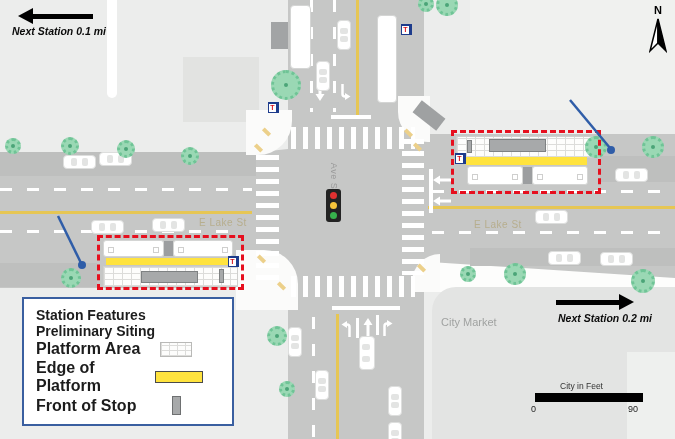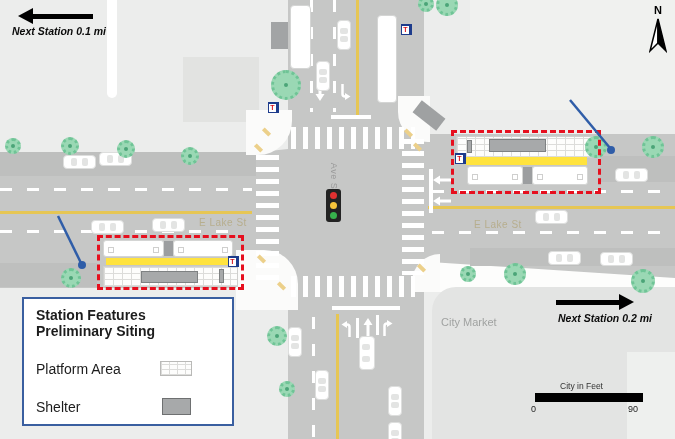--- a/index.html
+++ b/index.html
@@ -59,21 +59,21 @@
   .navarrow .head-l{width:0;height:0;border-top:8px solid rgba(0,0,0,0);border-bottom:8px solid rgba(0,0,0,0);border-right:15px solid #000;}
   .navarrow .head-r{width:0;height:0;border-top:8px solid rgba(0,0,0,0);border-bottom:8px solid rgba(0,0,0,0);border-left:15px solid #000;}
   .nlabel{position:absolute;font-size:11px;font-weight:bold;color:#000;}
   .scalelbl{position:absolute;font-size:8.5px;color:#333;}
   .scalebar{position:absolute;background:#000;height:9px;}
   .scalenum{position:absolute;font-size:9px;color:#222;}
   
   .legend{position:absolute;left:22px;top:297px;width:212px;height:129px;background:#fff;border:2px solid #3a5fa0;box-sizing:border-box;padding:8px 12px 9px 12px;display:flex;flex-direction:column;justify-content:space-between;}
   .legend-title{font-size:14px;font-weight:bold;color:#1c1c1c;}
   .legend-row{display:flex;align-items:center;justify-content:space-between;}
-  .legend-row .lbl{font-size:14px;font-weight:normal;color:#1c1c1c;}
+  .legend-row .lbl{font-size:16px;font-weight:bold;color:#1c1c1c;}
   .legend-row .swwrap{width:64px;display:flex;justify-content:center;margin-right:12px;}
   .sw-platform{width:30px;height:13px;background:#fdfdfc;border:1px solid #b9b9b7;
     background-image:repeating-linear-gradient(0deg,#dcdcda 0 1px,rgba(0,0,0,0) 1px 5px),repeating-linear-gradient(90deg,#dcdcda 0 1px,rgba(0,0,0,0) 1px 8px);}
   .sw-yellow{width:46px;height:10px;background:#ffe33e;border:1.5px solid #4a4a4a;}
   .sw-front{width:7px;height:17px;background:#a7a9aa;border:1px solid #6e7071;}
   .sw-shelter{width:27px;height:15px;background:#a7a9aa;border:1px solid #6e7071;}
 </style>
 </head>
 <body>
 
@@ -287,20 +287,26 @@
 
   <div class="legend">
     <div class="legend-title">Station Features Preliminary Siting</div>
     <div class="legend-row">
       <span class="lbl">Platform Area</span>
       <span class="swwrap">
           <span class="sw-platform"></span>
         </span>
     </div>
     <div class="legend-row">
-      <span class="lbl">Shelter</span>
+      <span class="lbl">Edge of Platform</span>
       <span class="swwrap">
-          <span class="sw-shelter"></span>
+          <span class="sw-yellow"></span>
         </span>
     </div>
+    <div class="legend-row">
+      <span class="lbl">Front of Stop</span>
+      <span class="swwrap">
+          <span class="sw-front"></span>
+        </span>
+    </div>
   </div>
 
 </div>
 
 </body></html>

